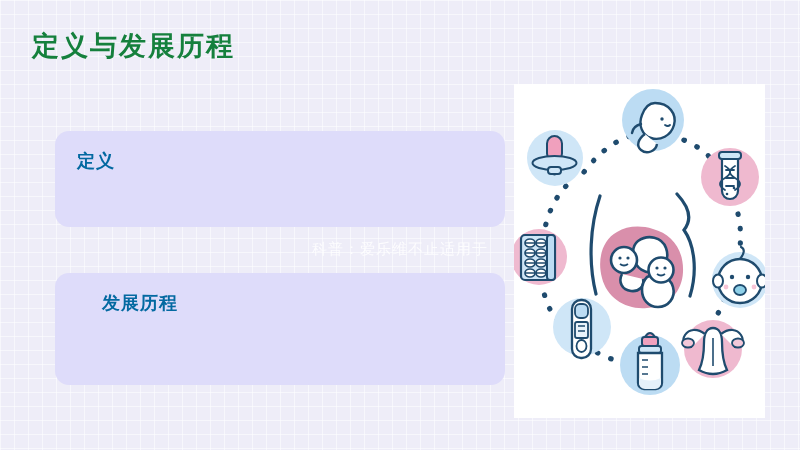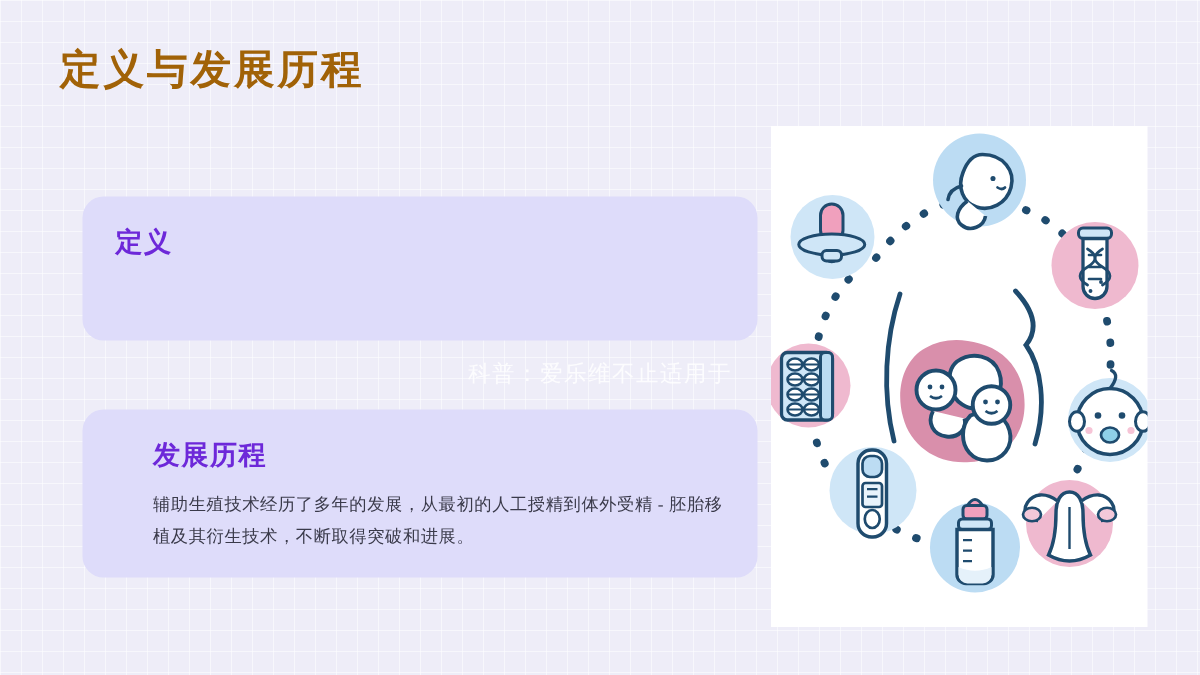--- a/index.html
+++ b/index.html
@@ -28,47 +28,47 @@
   }
 
   #slide {
     position: absolute;
     inset: 0;
   }
 
   
   #page-title {
     position: absolute;
-    left: 40px;
+    left: 32px;
     top: 28px;
     font-family: "Liberation Serif", "DejaVu Serif", serif;
     font-size: 27px;
     font-weight: 700;
     letter-spacing: 2px;
-    color: #a16207;
+    color: #15803d;
     white-space: nowrap;
   }
 
   
   .card {
     position: absolute;
     left: 55px;
     width: 450px;
     border-radius: 14px;
     background: #dedcfa;
     padding: 18px 22px 18px 22px;
   }
   #card-definition { top: 131px; height: 96px; }
   #card-history    { top: 273px; height: 112px; padding-left: 47px; }
 
   .card-title {
     font-family: "Liberation Serif", "DejaVu Serif", serif;
     font-size: 18px;
     font-weight: 700;
-    color: #6d28d9;
+    color: #0369a1;
     letter-spacing: 1px;
     margin-bottom: 12px;
   }
 
   .card-body {
     font-family: "Liberation Serif", "DejaVu Serif", serif;
     font-size: 11.5px;
     line-height: 21px;
     color: #3a3a4a;
     letter-spacing: 0.4px;
@@ -106,21 +106,20 @@
 <div id="slide">
 
   <div id="page-title">定义与发展历程</div>
 
   <div class="card" id="card-definition">
     <div class="card-title">定义</div>
   </div>
 
   <div class="card" id="card-history">
     <div class="card-title">发展历程</div>
-    <div class="card-body">辅助生殖技术经历了多年的发展，从最初的人工授精到体外受精 - 胚胎移植及其衍生技术，不断取得突破和进展。</div>
   </div>
 
   <div id="watermark">科普：爱乐维不止适用于</div>
 
   <div id="illustration-panel">
 
     <svg id="illustration-svg" viewBox="0 0 251 334" xmlns="http://www.w3.org/2000/svg">
 
       <defs>
         <g id="dot">

